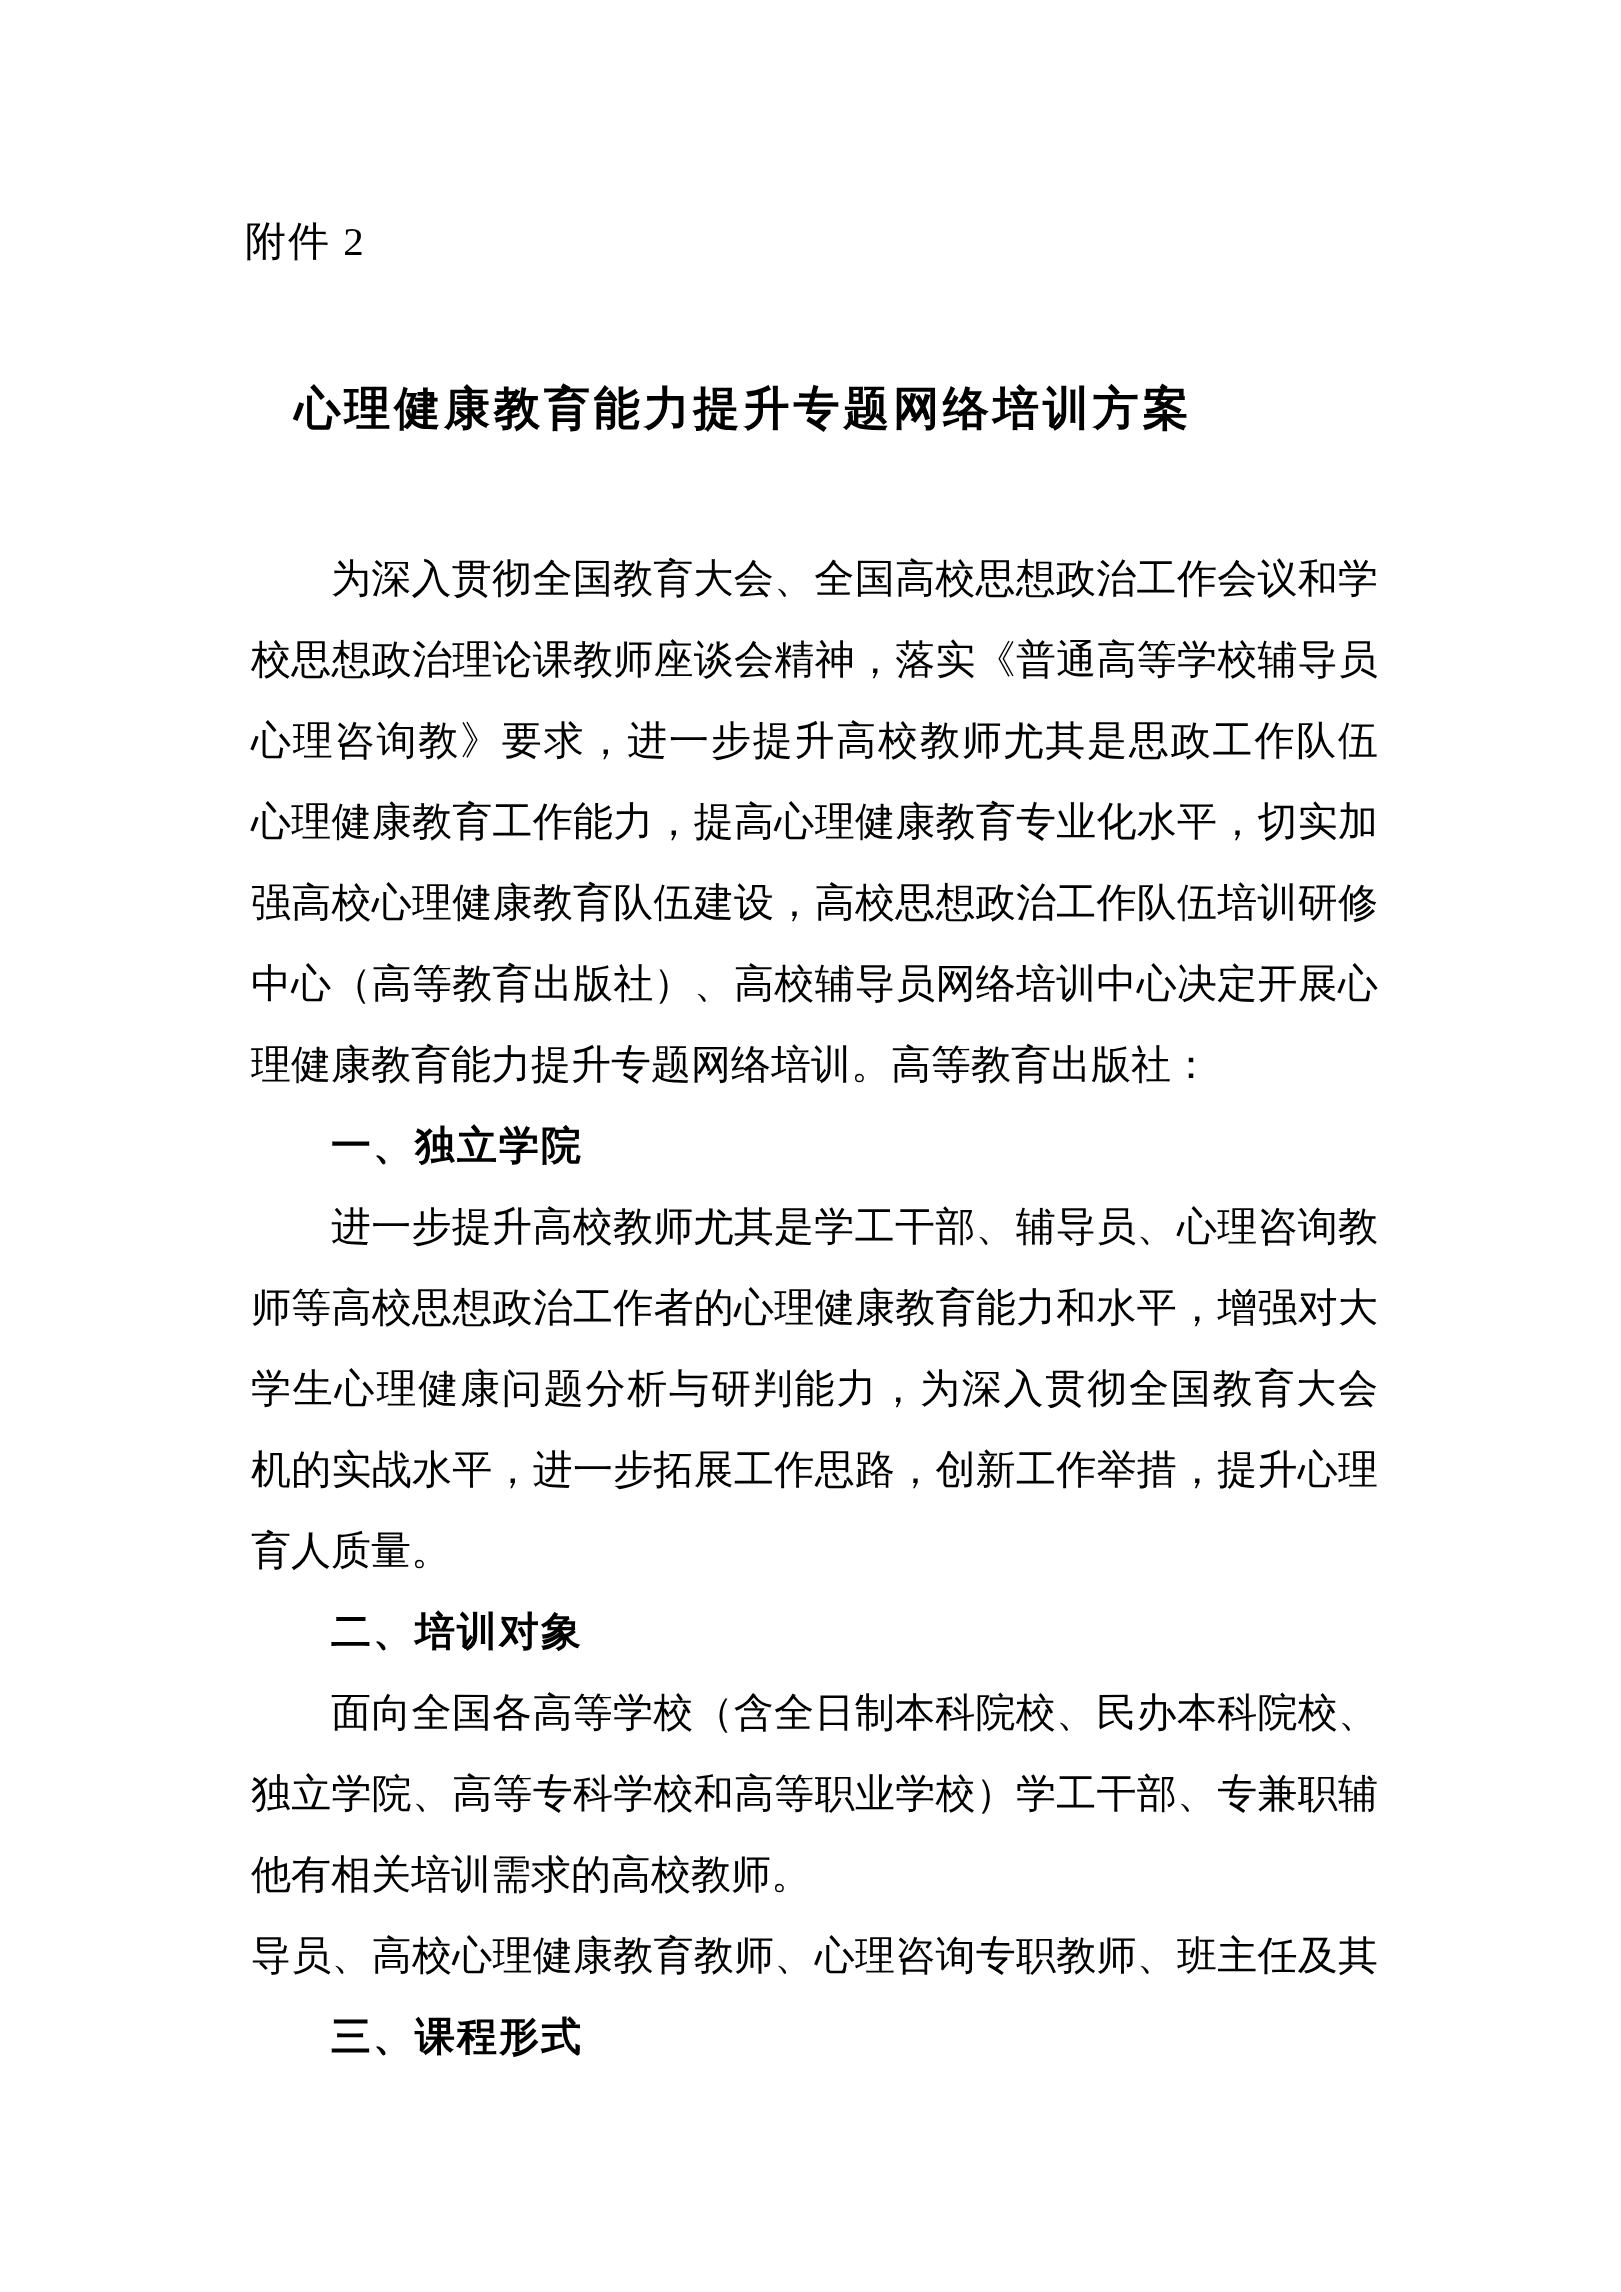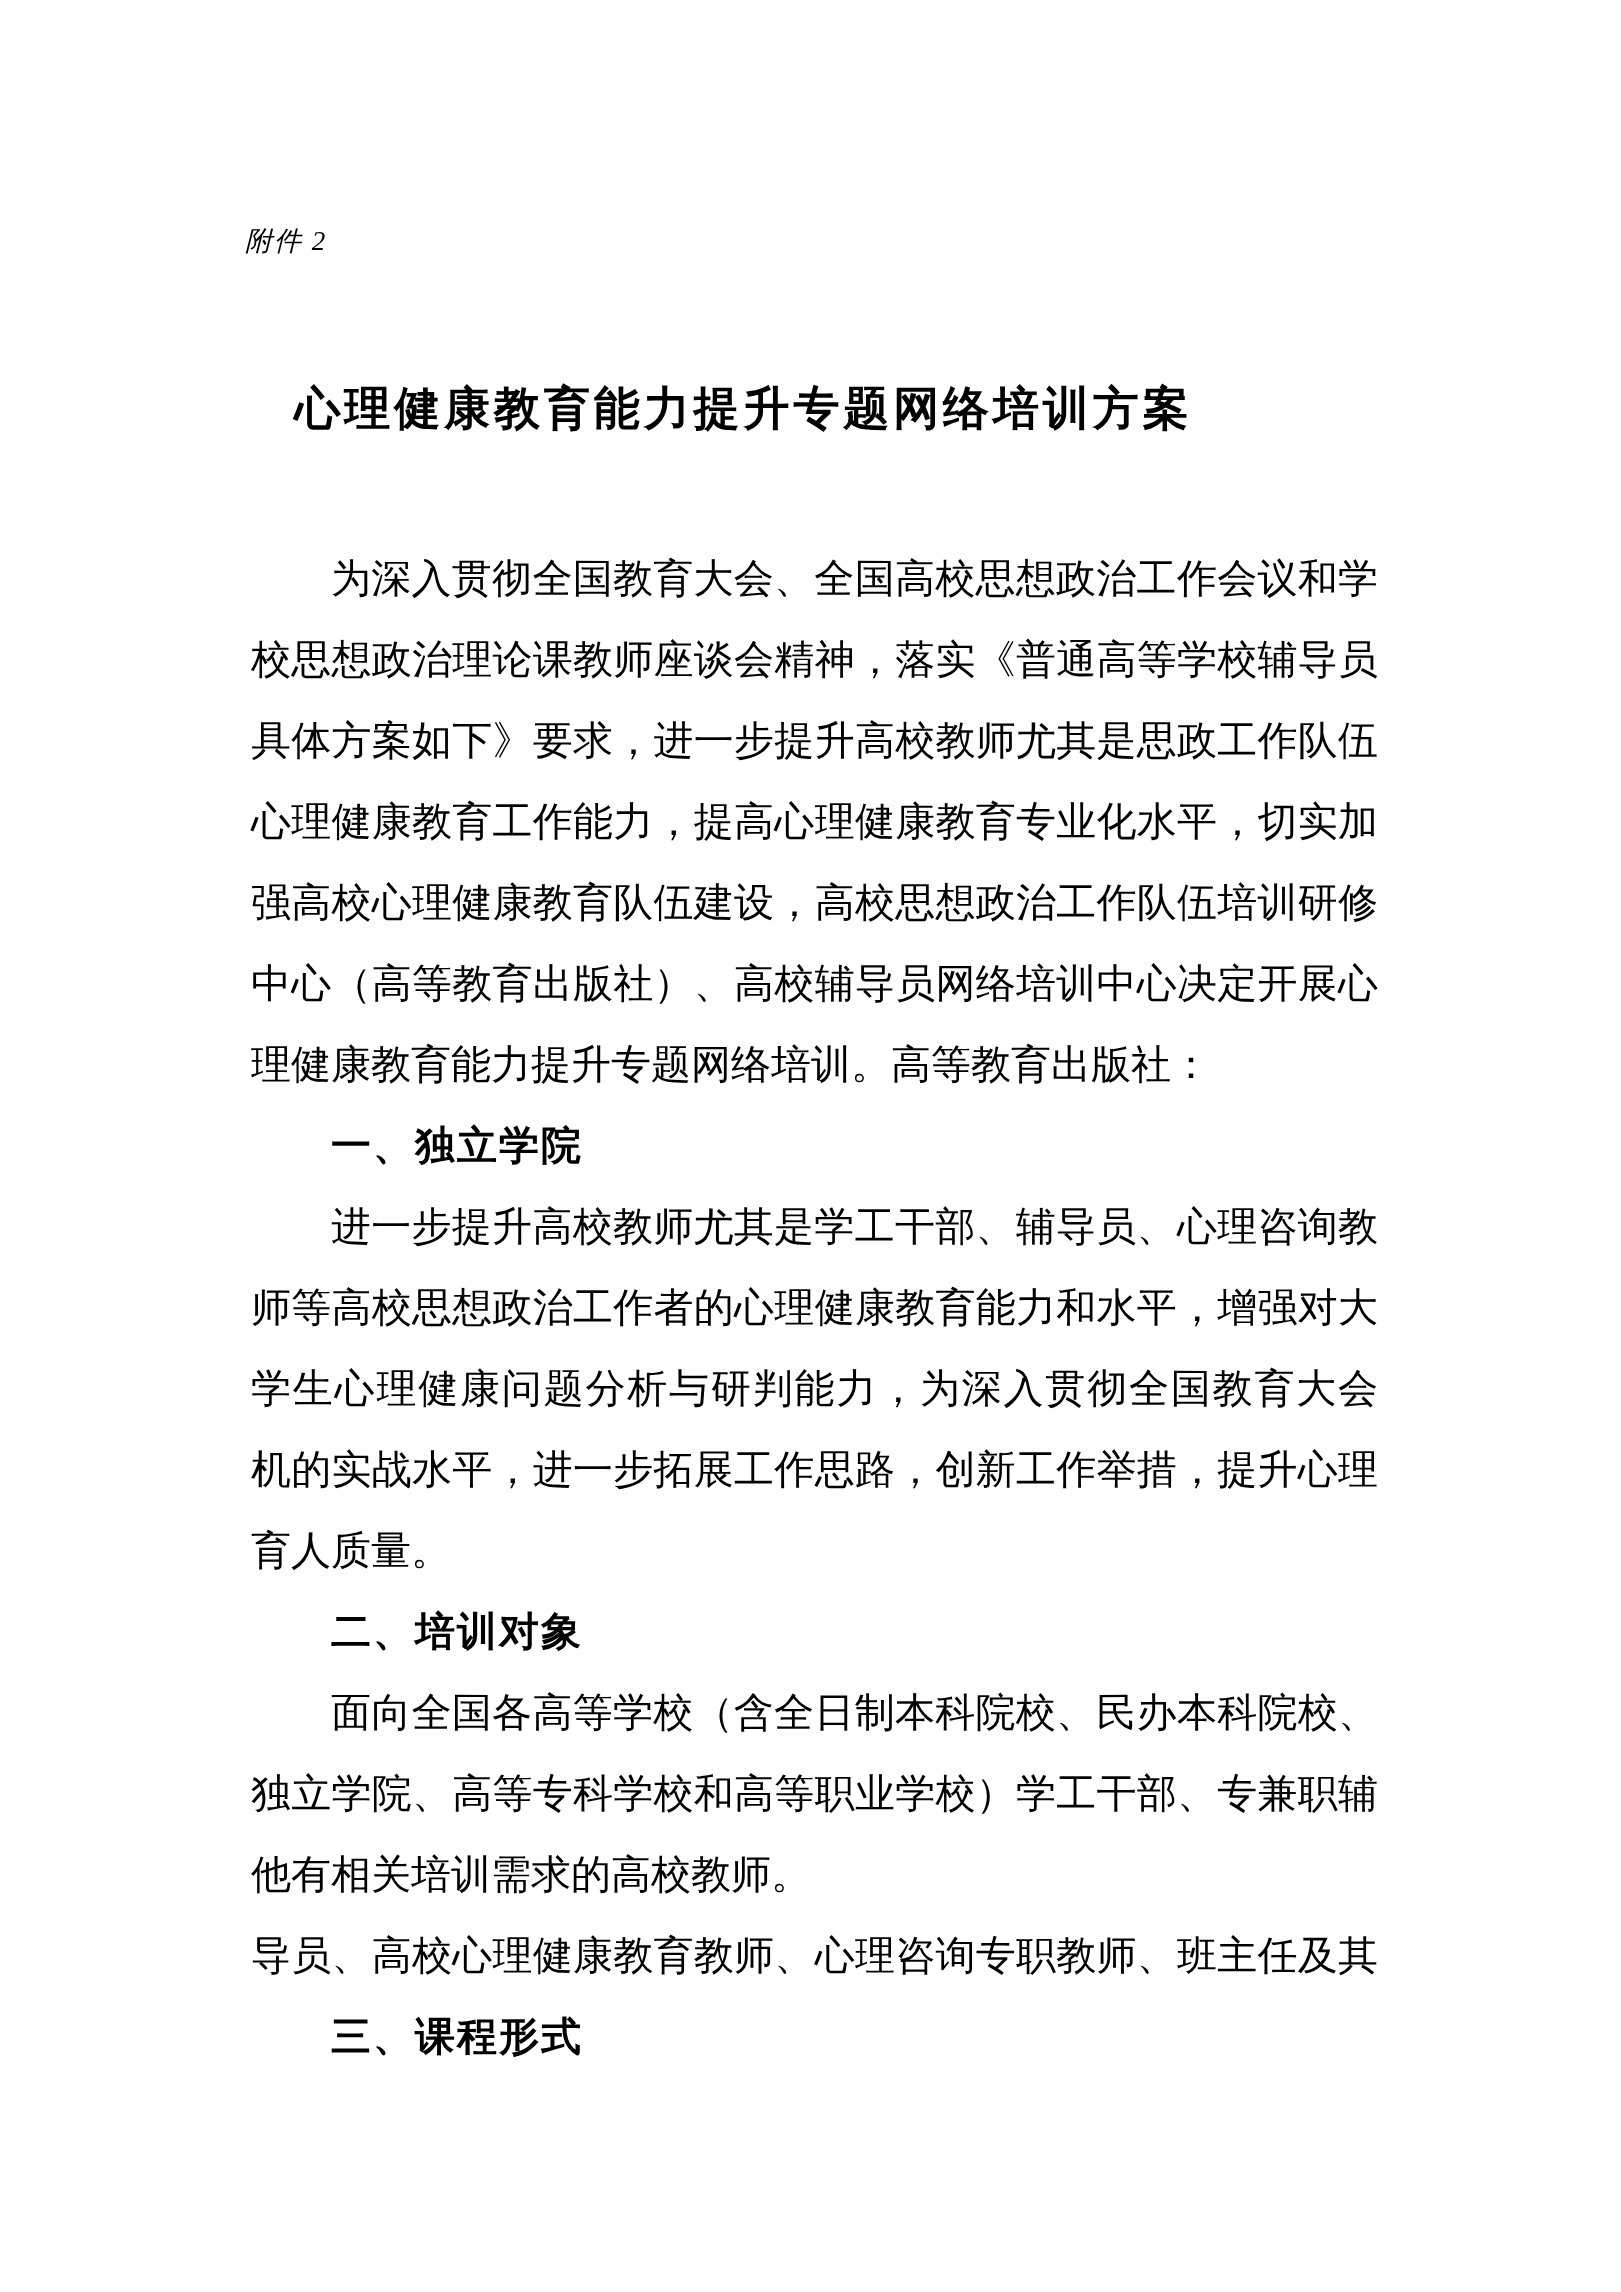--- a/index.html
+++ b/index.html
@@ -13,24 +13,23 @@
     height: 2293px;
     background: #ffffff;
     color: #000000;
     font-family: "Liberation Serif", "DejaVu Serif", serif;
     overflow: hidden;
   }
   .attachment-label {
     position: absolute;
     left: 245px;
     top: 218px;
-    font-size: 27px;
+    font-size: 41px;
     line-height: 47px;
     letter-spacing: 2px;
-    font-style: italic;
   }
   .doc-title {
     position: absolute;
     left: 0;
     top: 380px;
     width: 1487px;
     text-align: center;
     font-size: 46px;
     line-height: 57px;
     font-weight: bold;
@@ -69,21 +68,21 @@
 
 <div class="page">
 
   <div class="attachment-label">附件 2</div>
 
   <div class="doc-title">心理健康教育能力提升专题网络培训方案</div>
 
   <div class="body-lines">
     <div class="line first fill">为深入贯彻全国教育大会、全国高校思想政治工作会议和学</div>
     <div class="line fill">校思想政治理论课教师座谈会精神，落实《普通高等学校辅导员</div>
-    <div class="line fill">具体方案如下》要求，进一步提升高校教师尤其是思政工作队伍</div>
+    <div class="line fill">心理咨询教》要求，进一步提升高校教师尤其是思政工作队伍</div>
     <div class="line fill">心理健康教育工作能力，提高心理健康教育专业化水平，切实加</div>
     <div class="line fill">强高校心理健康教育队伍建设，高校思想政治工作队伍培训研修</div>
     <div class="line fill">中心（高等教育出版社）、高校辅导员网络培训中心决定开展心</div>
     <div class="line end">理健康教育能力提升专题网络培训。高等教育出版社：</div>
     <div class="line heading">一、独立学院</div>
     <div class="line first fill">进一步提升高校教师尤其是学工干部、辅导员、心理咨询教</div>
     <div class="line fill">师等高校思想政治工作者的心理健康教育能力和水平，增强对大</div>
     <div class="line fill">学生心理健康问题分析与研判能力，为深入贯彻全国教育大会</div>
     <div class="line fill">机的实战水平，进一步拓展工作思路，创新工作举措，提升心理</div>
     <div class="line end">育人质量。</div>

